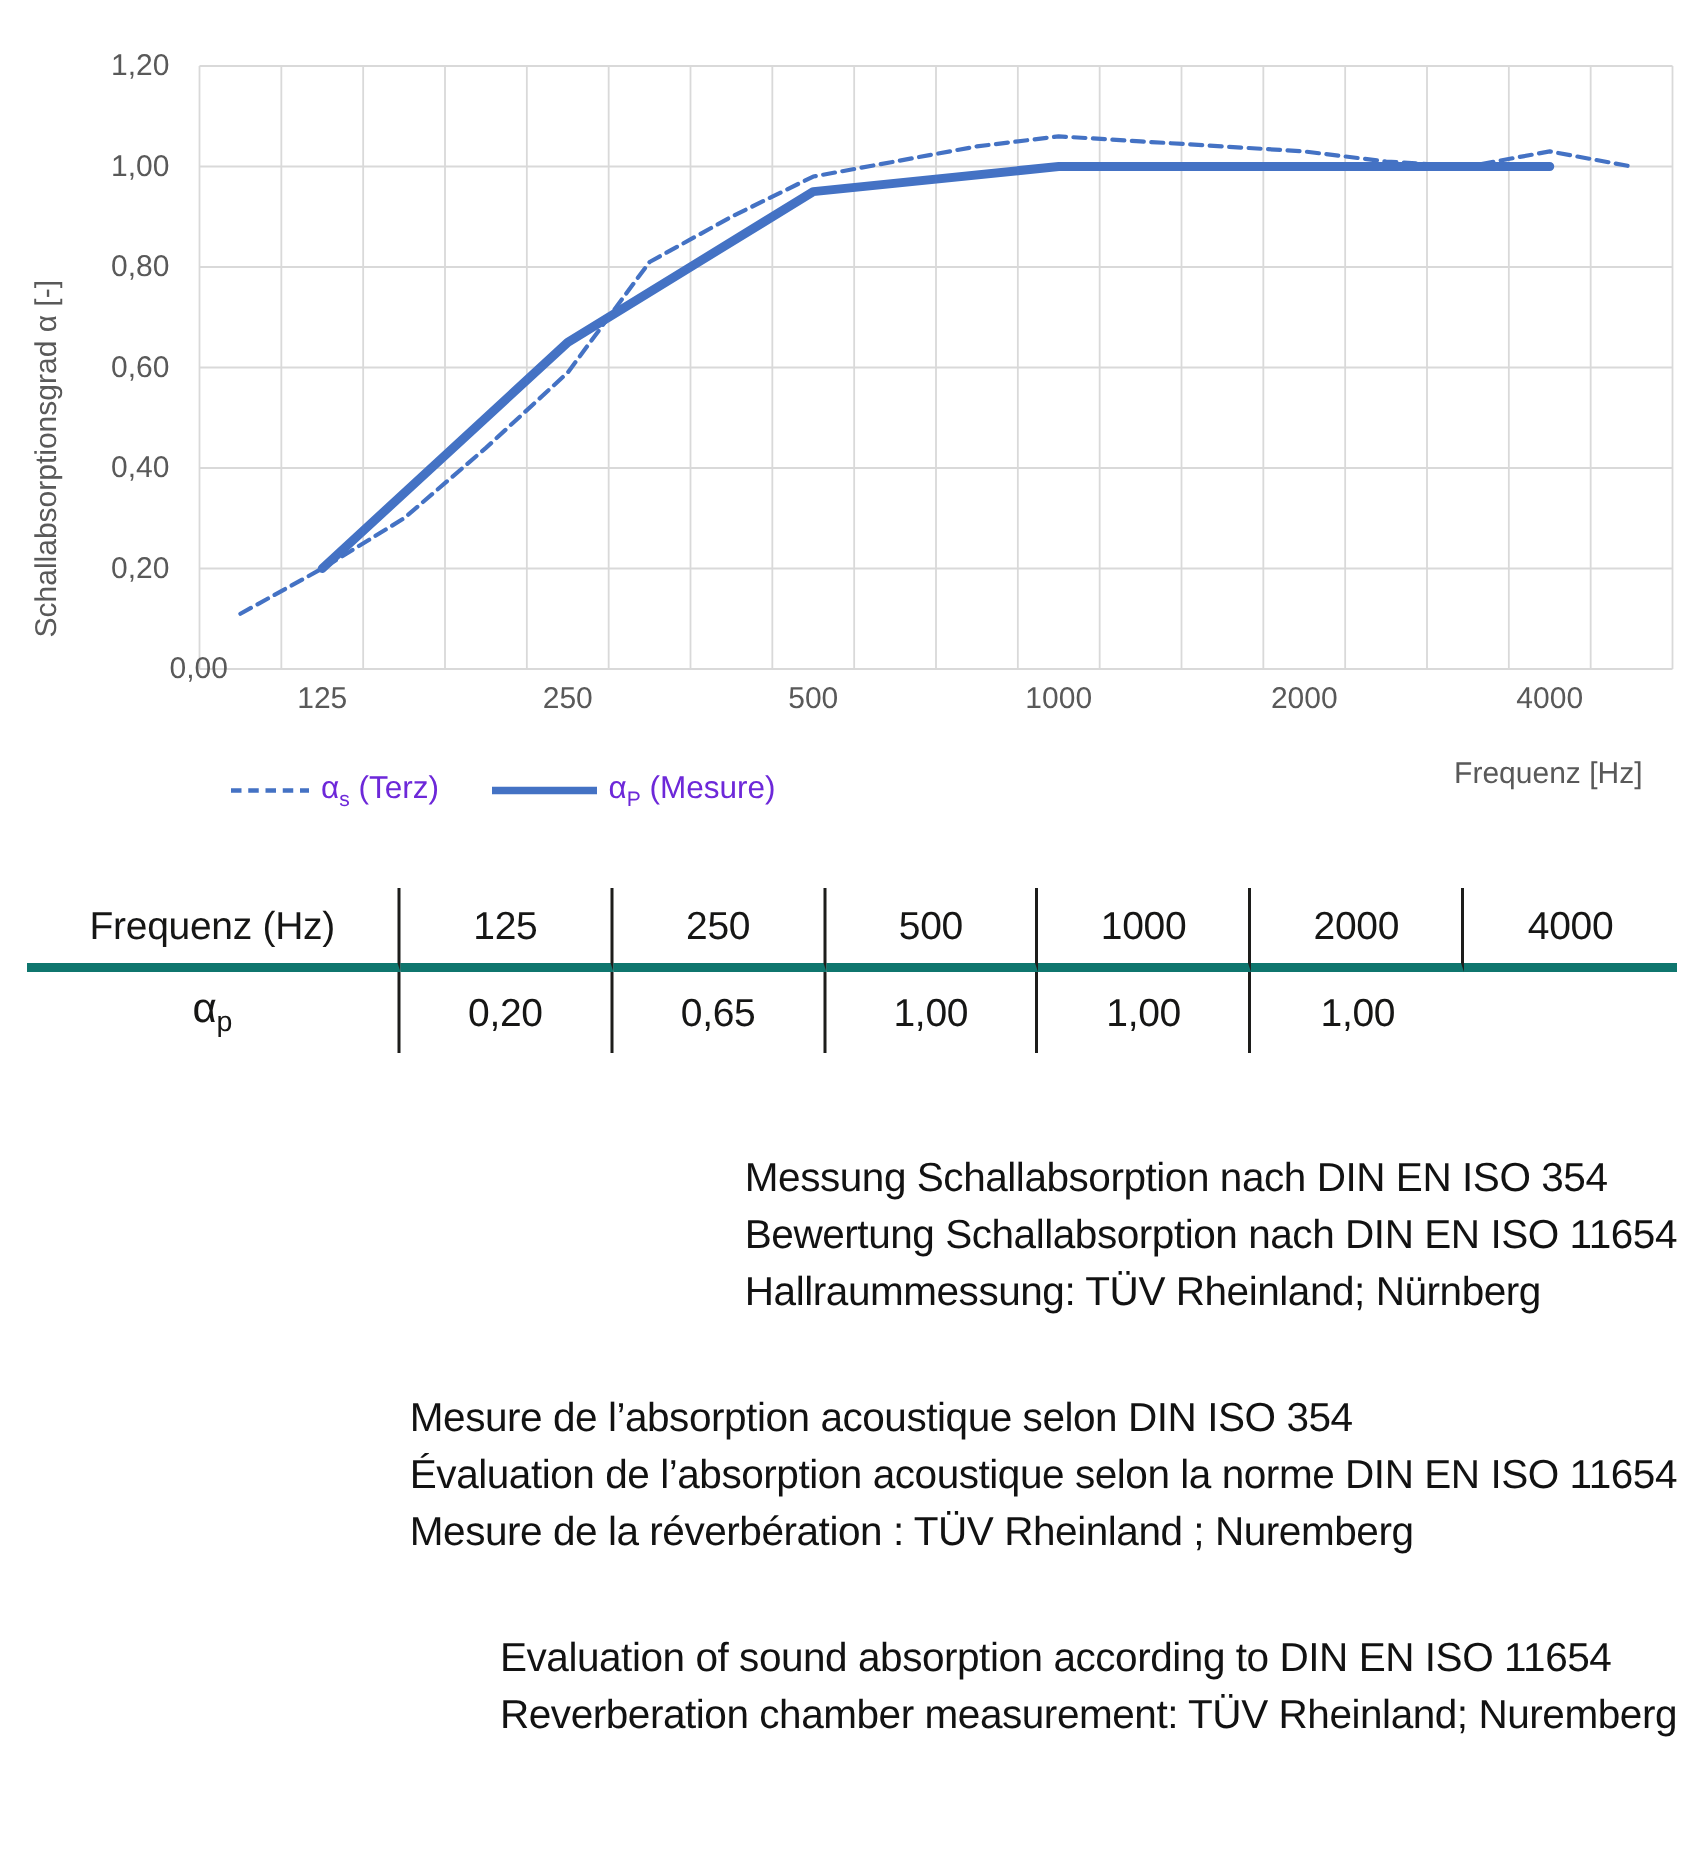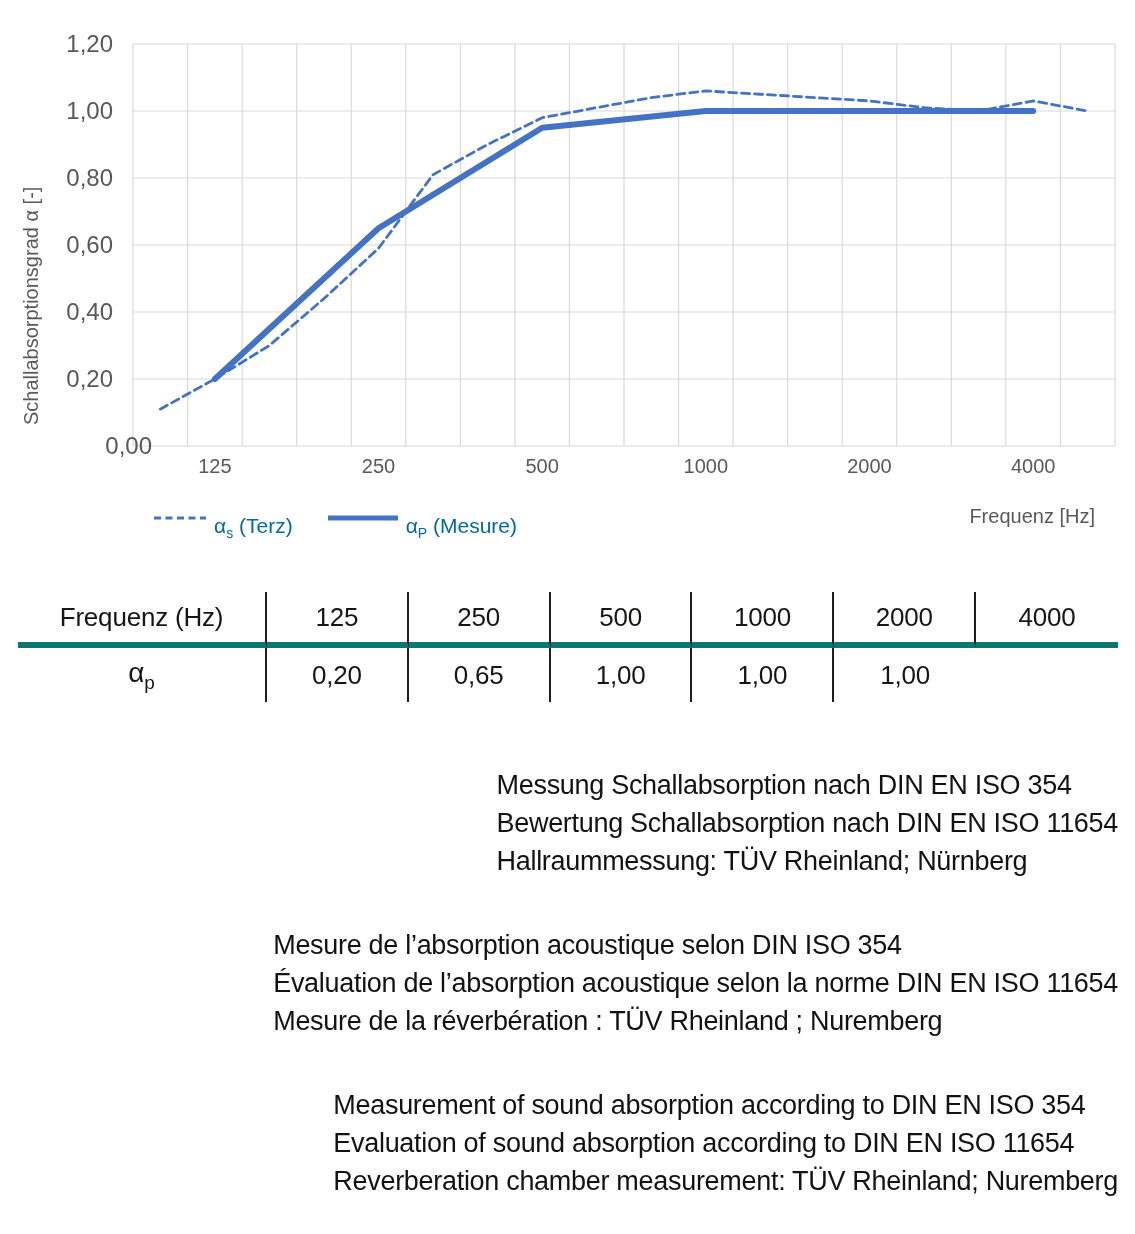--- a/index.html
+++ b/index.html
@@ -3,26 +3,26 @@
 <meta charset="utf-8">
 <style>
   html,body{margin:0;padding:0;background:#fff;}
   #canvas{position:relative;width:1135px;height:1234px;background:#ffffff;overflow:hidden;
           font-family:"Liberation Sans",sans-serif;}
 
   
   #chart-svg{position:absolute;left:0;top:0;}
   .y-axis-title{position:absolute;left:20px;top:70px;height:355px;display:flex;align-items:center;
     writing-mode:vertical-rl;transform:rotate(180deg);font-size:20px;color:#595959;white-space:nowrap;}
-  .y-tick{position:absolute;left:0;width:113px;text-align:right;font-size:24px;color:#595959;line-height:20px;}
+  .y-tick{position:absolute;left:0;width:113px;text-align:right;font-size:20px;color:#595959;line-height:20px;}
   .x-tick{position:absolute;width:90px;text-align:center;font-size:20px;color:#595959;line-height:20px;top:456px;}
   .x-axis-title{position:absolute;right:40px;top:505px;font-size:20px;color:#595959;text-align:center;}
 
   
-  .legend{position:absolute;left:153px;top:514px;display:flex;font-size:21px;color:#0369a1;}
+  .legend{position:absolute;left:153px;top:514px;display:flex;align-items:center;font-size:21px;color:#6d28d9;}
   .legend-sample{display:inline-block;}
   .legend-label{margin-left:7px;white-space:nowrap;}
   .legend-label sub{font-size:14px;}
   .legend-gap{width:34px;}
 
   
   .freq-table{position:absolute;left:18px;top:592px;width:1100px;height:110px;
     display:grid;grid-template-columns:249px repeat(6,1fr);grid-template-rows:56px 54px;
     color:#161615;font-size:26px;letter-spacing:-0.2px;}
   .freq-table .cell{display:flex;align-items:center;justify-content:center;}
@@ -129,18 +129,17 @@
     <div>Messung Schallabsorption nach DIN EN ISO 354</div>
     <div>Bewertung Schallabsorption nach DIN EN ISO 11654</div>
     <div>Hallraummessung: TÜV Rheinland; Nürnberg</div>
   </div>
   <div id="notes-fr" class="notes">
     <div>Mesure de l’absorption acoustique selon DIN ISO 354</div>
     <div>Évaluation de l’absorption acoustique selon la norme DIN EN ISO 11654</div>
     <div>Mesure de la réverbération : TÜV Rheinland ; Nuremberg</div>
   </div>
   <div id="notes-en" class="notes">
-    <div>Measurement of sound absorption according to DIN EN ISO 354</div>
     <div>Evaluation of sound absorption according to DIN EN ISO 11654</div>
     <div>Reverberation chamber measurement: TÜV Rheinland; Nuremberg</div>
   </div>
 
 </div>
 
 </body></html>

